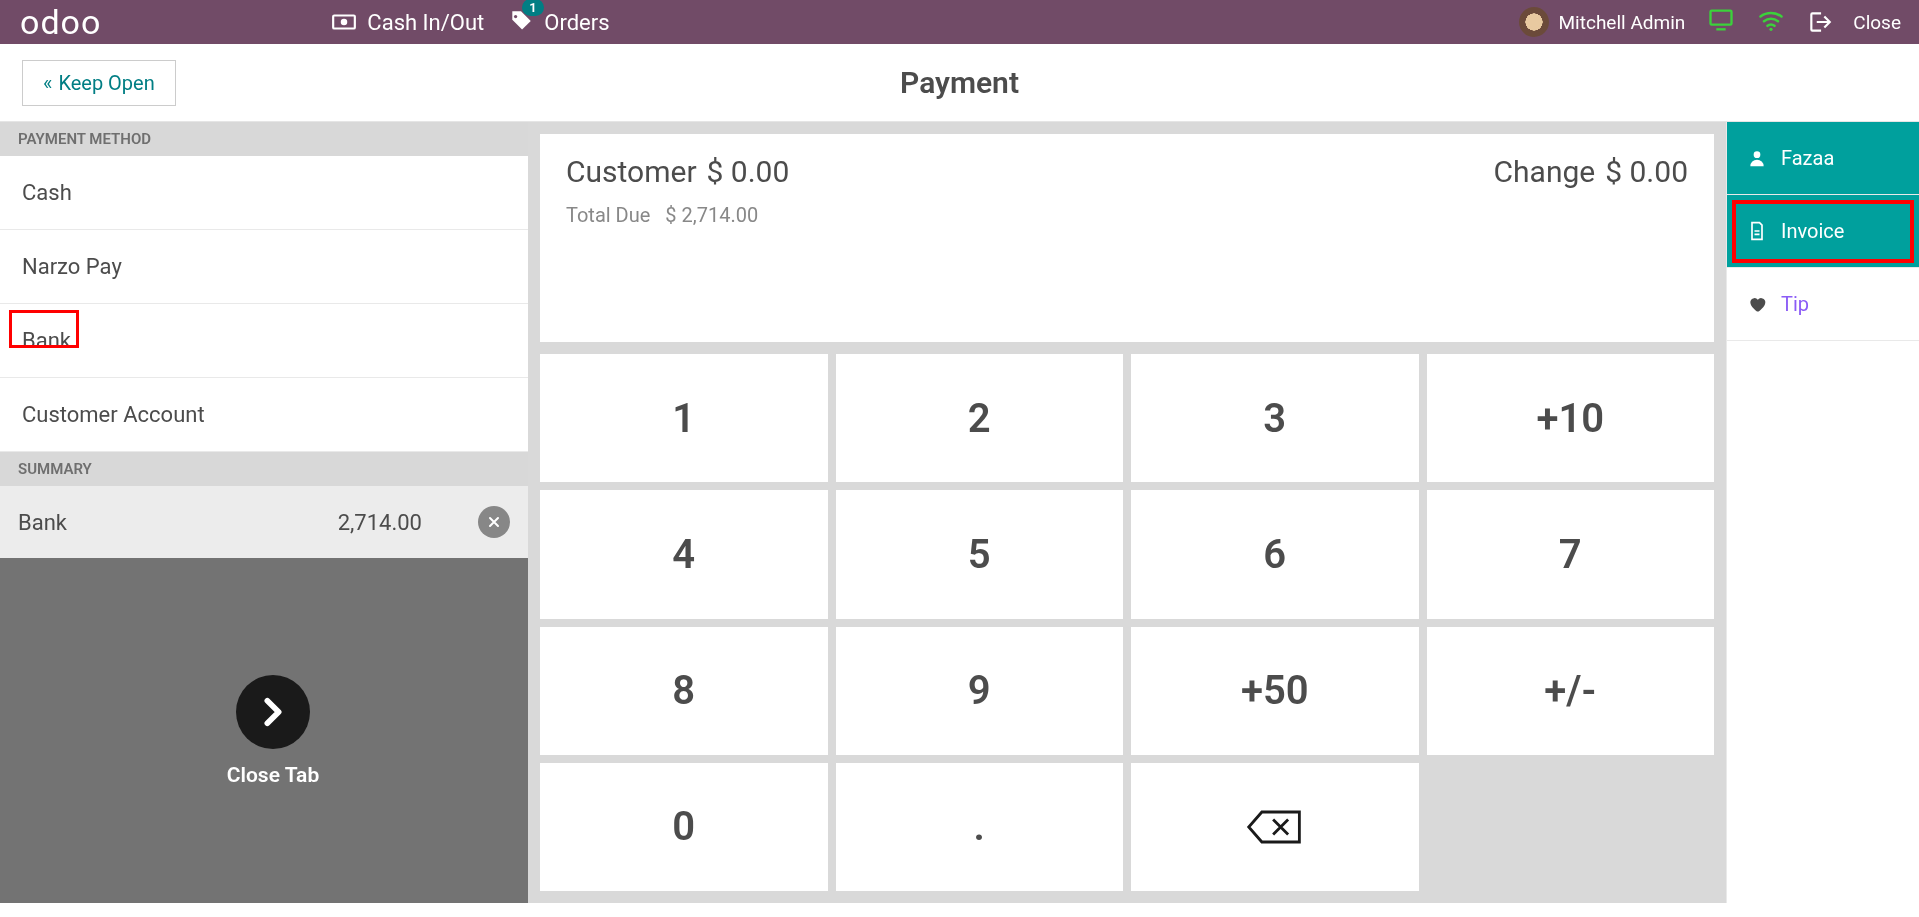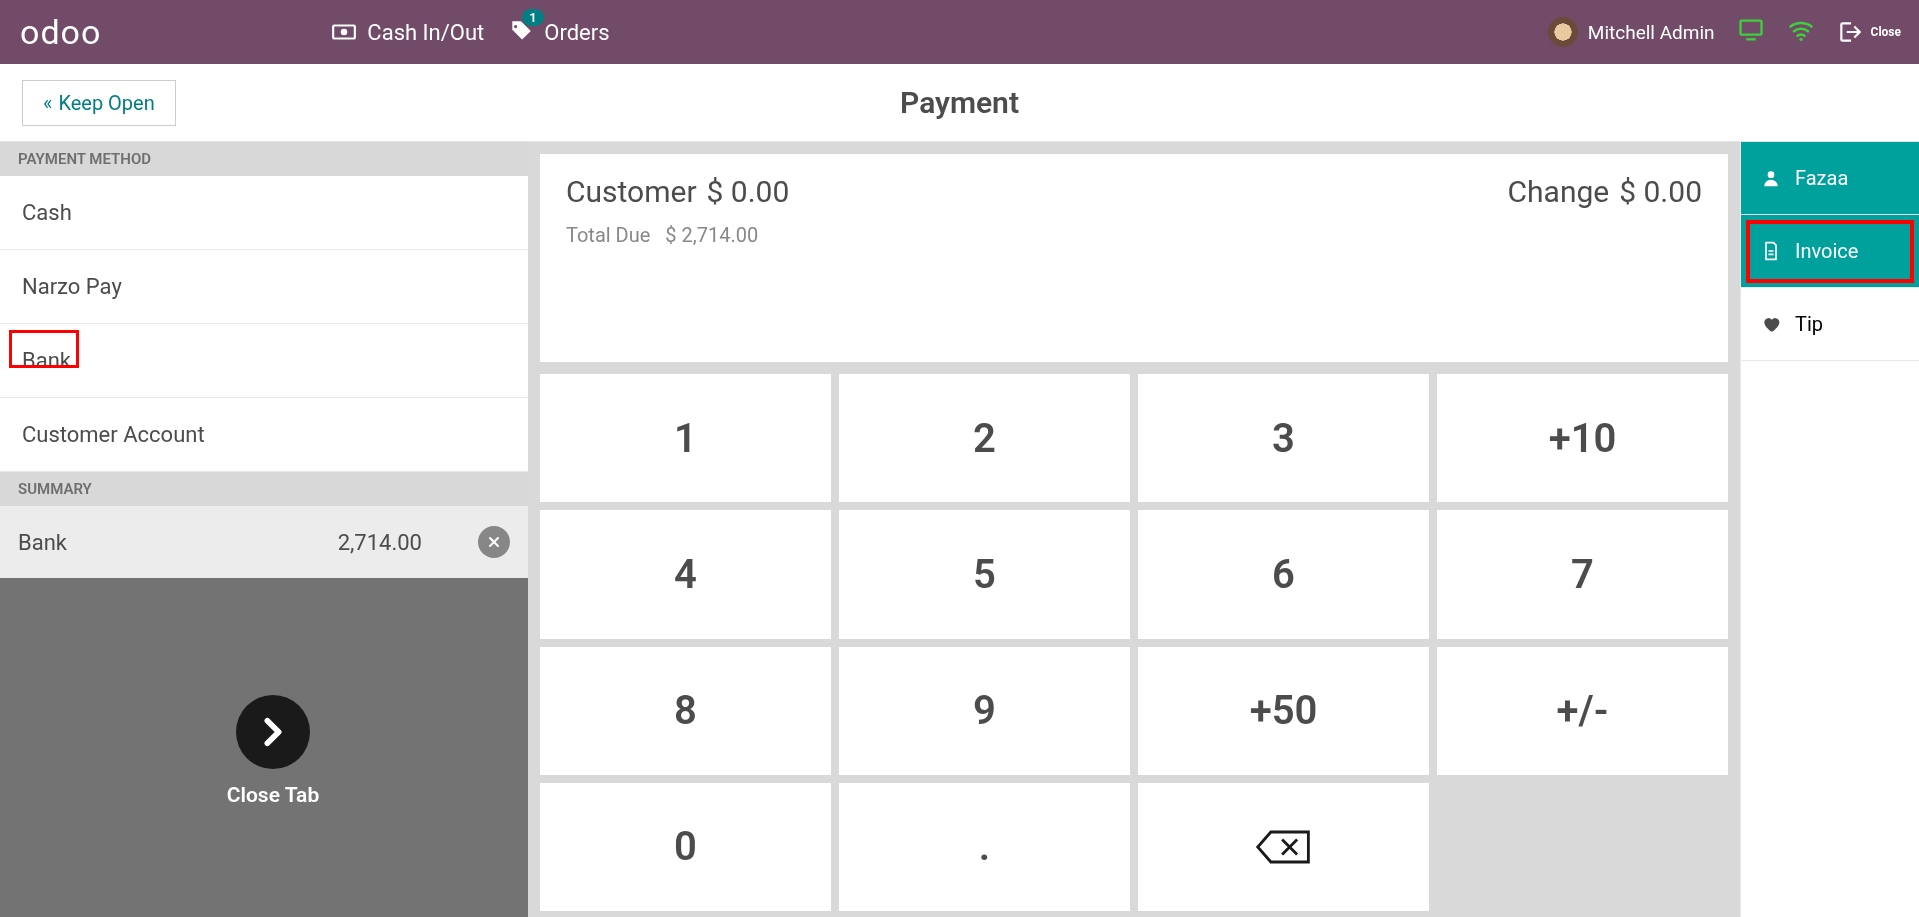--- a/index.html
+++ b/index.html
@@ -1,19 +1,19 @@
 <!DOCTYPE html>
 <html><head>
 <meta charset="utf-8">
 <style>
 * { margin: 0; padding: 0; box-sizing: border-box; font-family: -apple-system, BlinkMacSystemFont, "Segoe UI", Roboto, "Helvetica Neue", Arial, sans-serif; }
 body { width: 1919px; height: 917px; overflow: hidden; background: #fff; }
 
 
-.topbar { width: 100%; height: 64px; background: #714B67; display: flex; align-items: center; color: #fff; }
+.topbar { width: 100%; height: 44px; background: #714B67; display: flex; align-items: center; color: #fff; }
 .logo { margin-left: 20px; font-size: 34px; font-weight: 400; letter-spacing: 1px; color: #fff; display: flex; align-items: center; }
 .logo .o1 { font-weight: 400; }
 .top-center { display: flex; align-items: center; margin-left: 230px; gap: 24px; }
 .top-item { display: flex; align-items: center; gap: 10px; font-size: 22px; }
 .top-item svg { width: 26px; height: 26px; fill: #fff; }
 .orders-badge-wrap { position: relative; display: flex; align-items: center; }
 .orders-badge { position: absolute; top: -10px; left: 14px; background: #017e84; color: #fff; font-size: 13px; font-weight: 600; border-radius: 10px; padding: 1px 7px; }
 .top-right { margin-left: auto; display: flex; align-items: center; gap: 22px; padding-right: 18px; }
 .avatar { width: 30px; height: 30px; border-radius: 50%; background: radial-gradient(circle, #e8c9a0 40%, #6b4a3a 41%); display: inline-block; }
 .user { display: flex; align-items: center; gap: 10px; font-size: 19px; text-align: center; }
@@ -47,22 +47,22 @@
 .amount-top { display: flex; justify-content: space-between; align-items: baseline; }
 .amount-top .lbl { font-size: 30px; color: #4c4c4c; }
 .amount-top .val { font-size: 30px; color: #4c4c4c; margin-left: 6px; text-align: center; }
 .amount-sub { margin-top: 14px; color: #888; font-size: 20px; }
 .amount-sub .subval { margin-left: 10px; }
 
 .numpad { flex: 1; display: grid; grid-template-columns: repeat(4, 1fr); grid-template-rows: repeat(4, 1fr); gap: 8px; }
 .numkey { background: #fff; display: flex; align-items: center; justify-content: center; font-size: 40px; font-weight: 600; color: #4c4c4c; cursor: pointer; }
 
 
-.right { width: 179px; background: #fff; display: flex; flex-direction: column; border-left: 1px solid #e9e9e9; }
-.right-item { display: flex; align-items: center; gap: 14px; padding: 24px 20px; font-size: 20px; color: #000000; cursor: pointer; border-bottom: 1px solid #e9e9e9; }
+.right { width: 193px; background: #fff; display: flex; flex-direction: column; border-left: 1px solid #e9e9e9; }
+.right-item { display: flex; align-items: center; gap: 14px; padding: 24px 20px; font-size: 20px; color: #8b5cf6; cursor: pointer; border-bottom: 1px solid #e9e9e9; }
 .right-item.teal { background: #00a09d; color: #fff; }
 .right-item svg { width: 20px; height: 20px; fill: currentColor; }
 .invoice-wrap { position: relative; }
 .red-box-invoice { position: absolute; border: 4px solid #ff0000; left: 5px; top: 5px; right: 5px; bottom: 5px; pointer-events: none; }
 
 .backspace-key svg { width: 60px; height: 40px; fill: none; stroke: #1a1a1a; stroke-width: 3; }
 </style>
 </head>
 <body>
 
@@ -99,21 +99,21 @@
           <rect x="3" y="4" width="18" height="12" rx="1" fill="none" stroke="#3bd23b" stroke-width="2"></rect>
           <path d="M8 20h8" stroke="#3bd23b" stroke-width="2"></path>
         </svg>
     </span>
     <span class="icon-green">
       <svg viewBox="0 0 24 24" width="28" height="28">
           <path d="M3 9a15 15 0 0118 0M6 13a10 10 0 0112 0M9 17a5 5 0 016 0" fill="none" stroke="#3bd23b" stroke-width="2.2" stroke-linecap="round"></path>
           <circle cx="12" cy="20" r="1.4" fill="#3bd23b"></circle>
         </svg>
     </span>
-    <div class="top-item" style="gap:8px;font-size:12px;font-weight:bold;">
+    <div class="top-item" style="gap:20px;font-size:19px;">
       <svg viewBox="0 0 24 24" width="22" height="22">
           <path d="M16 17l5-5-5-5M21 12H9M13 4H5a1 1 0 00-1 1v14a1 1 0 001 1h8" fill="none" stroke="#fff" stroke-width="2"></path>
         </svg>
       <span>Close</span>
     </div>
   </div>
 </div>
 
 <div class="subheader">
   <button class="keep-open">

